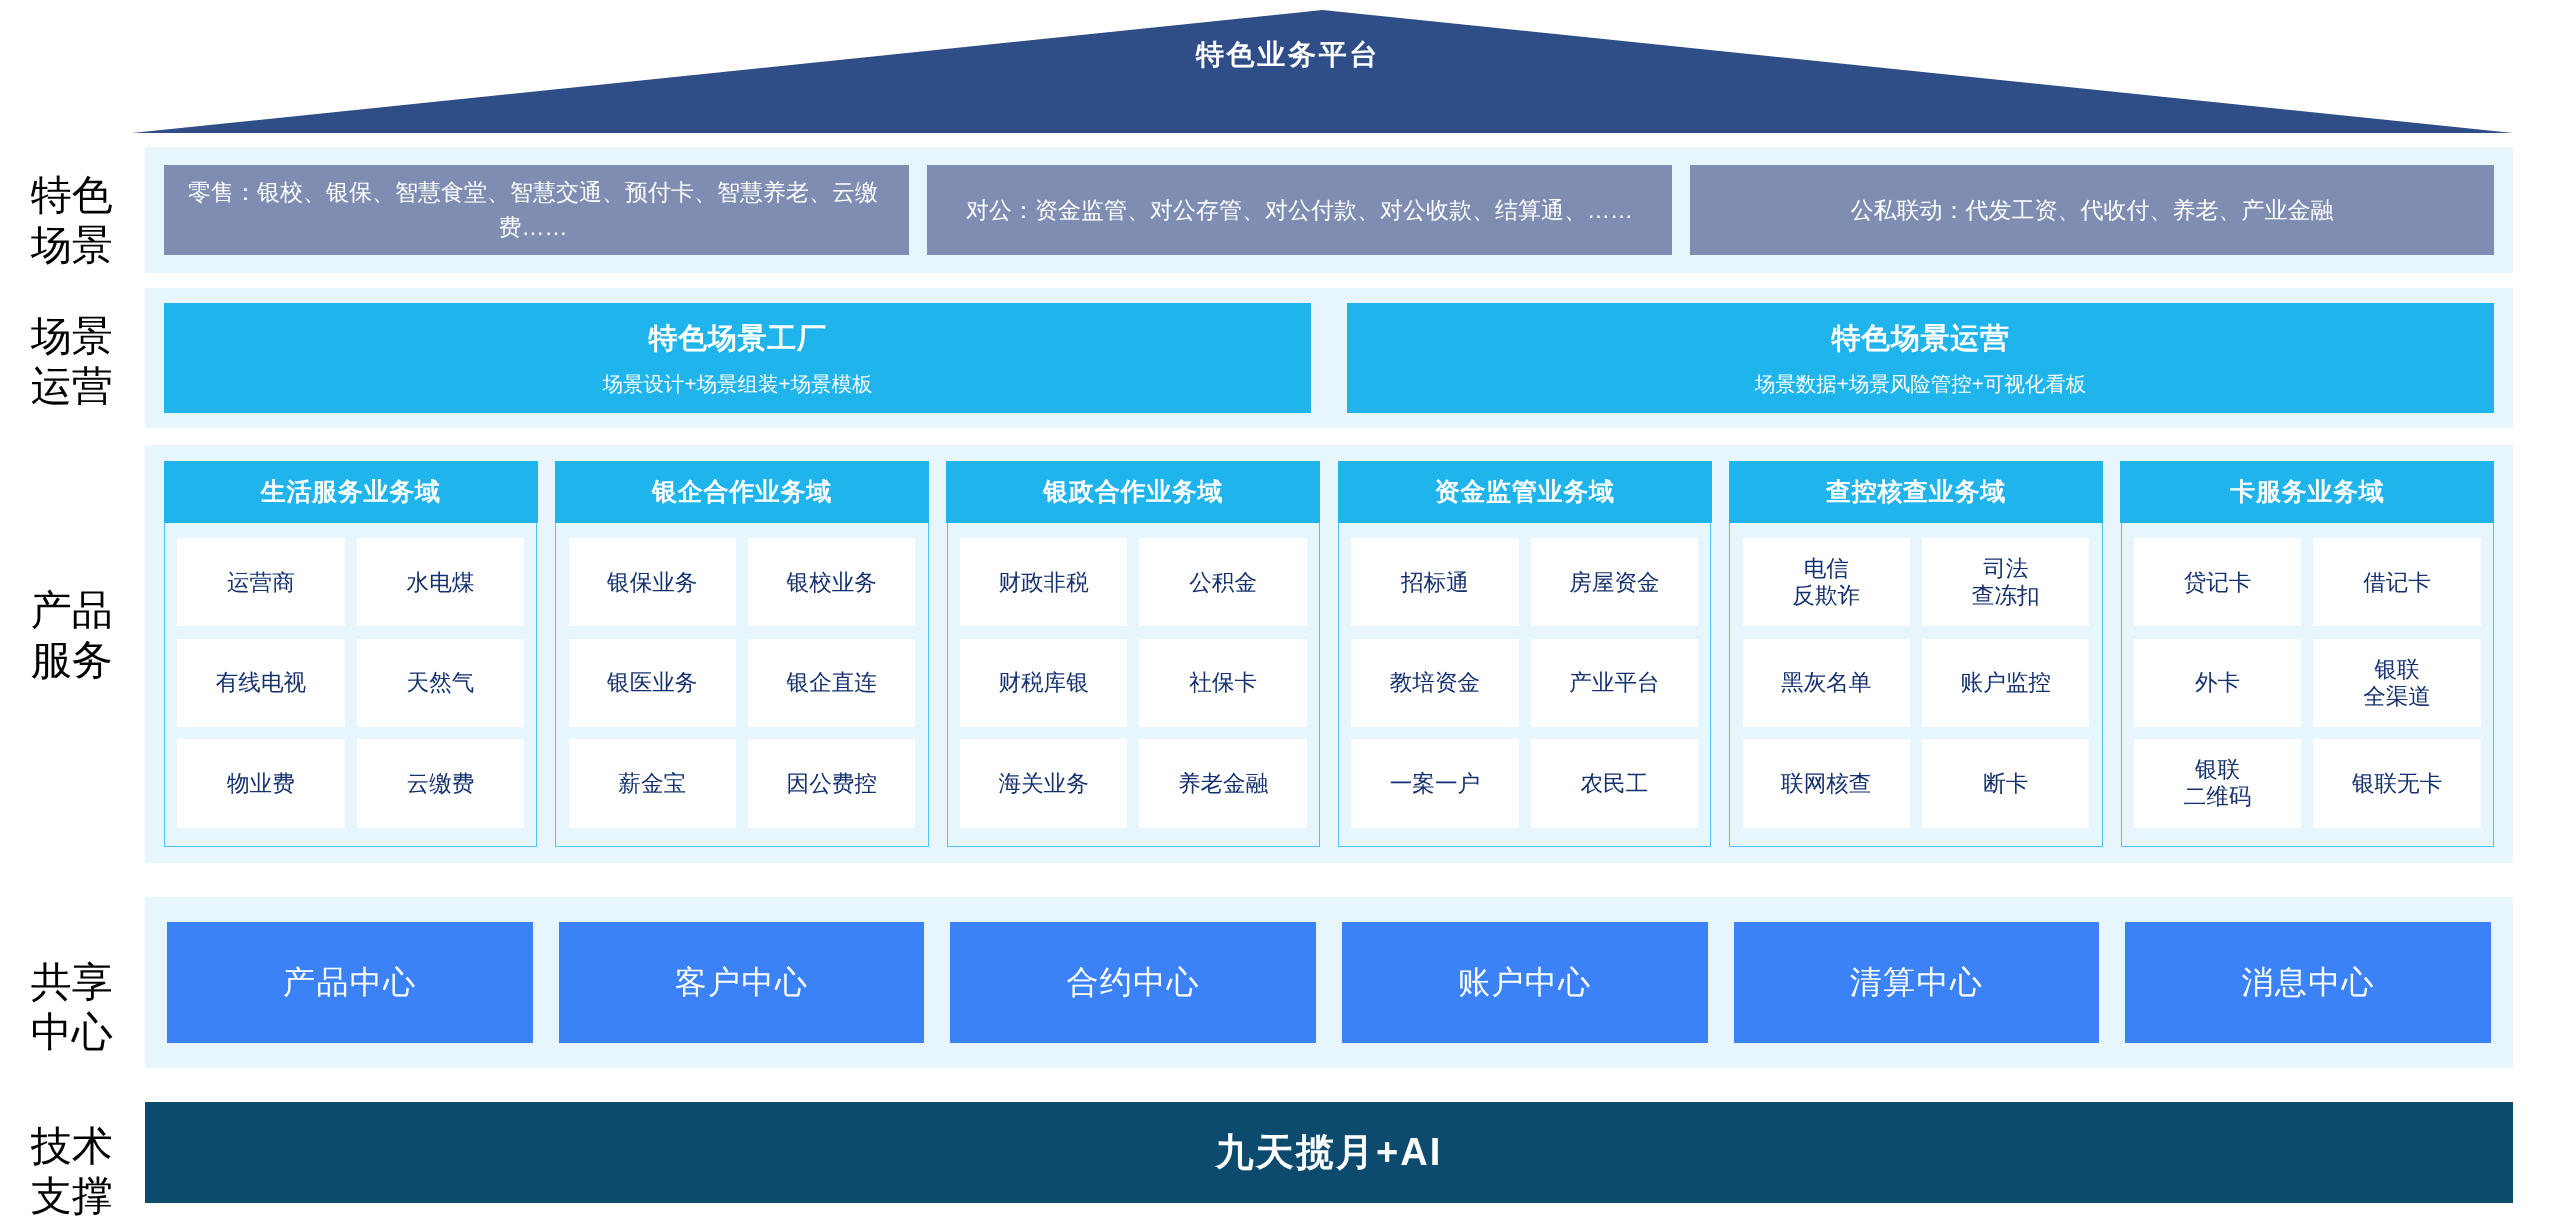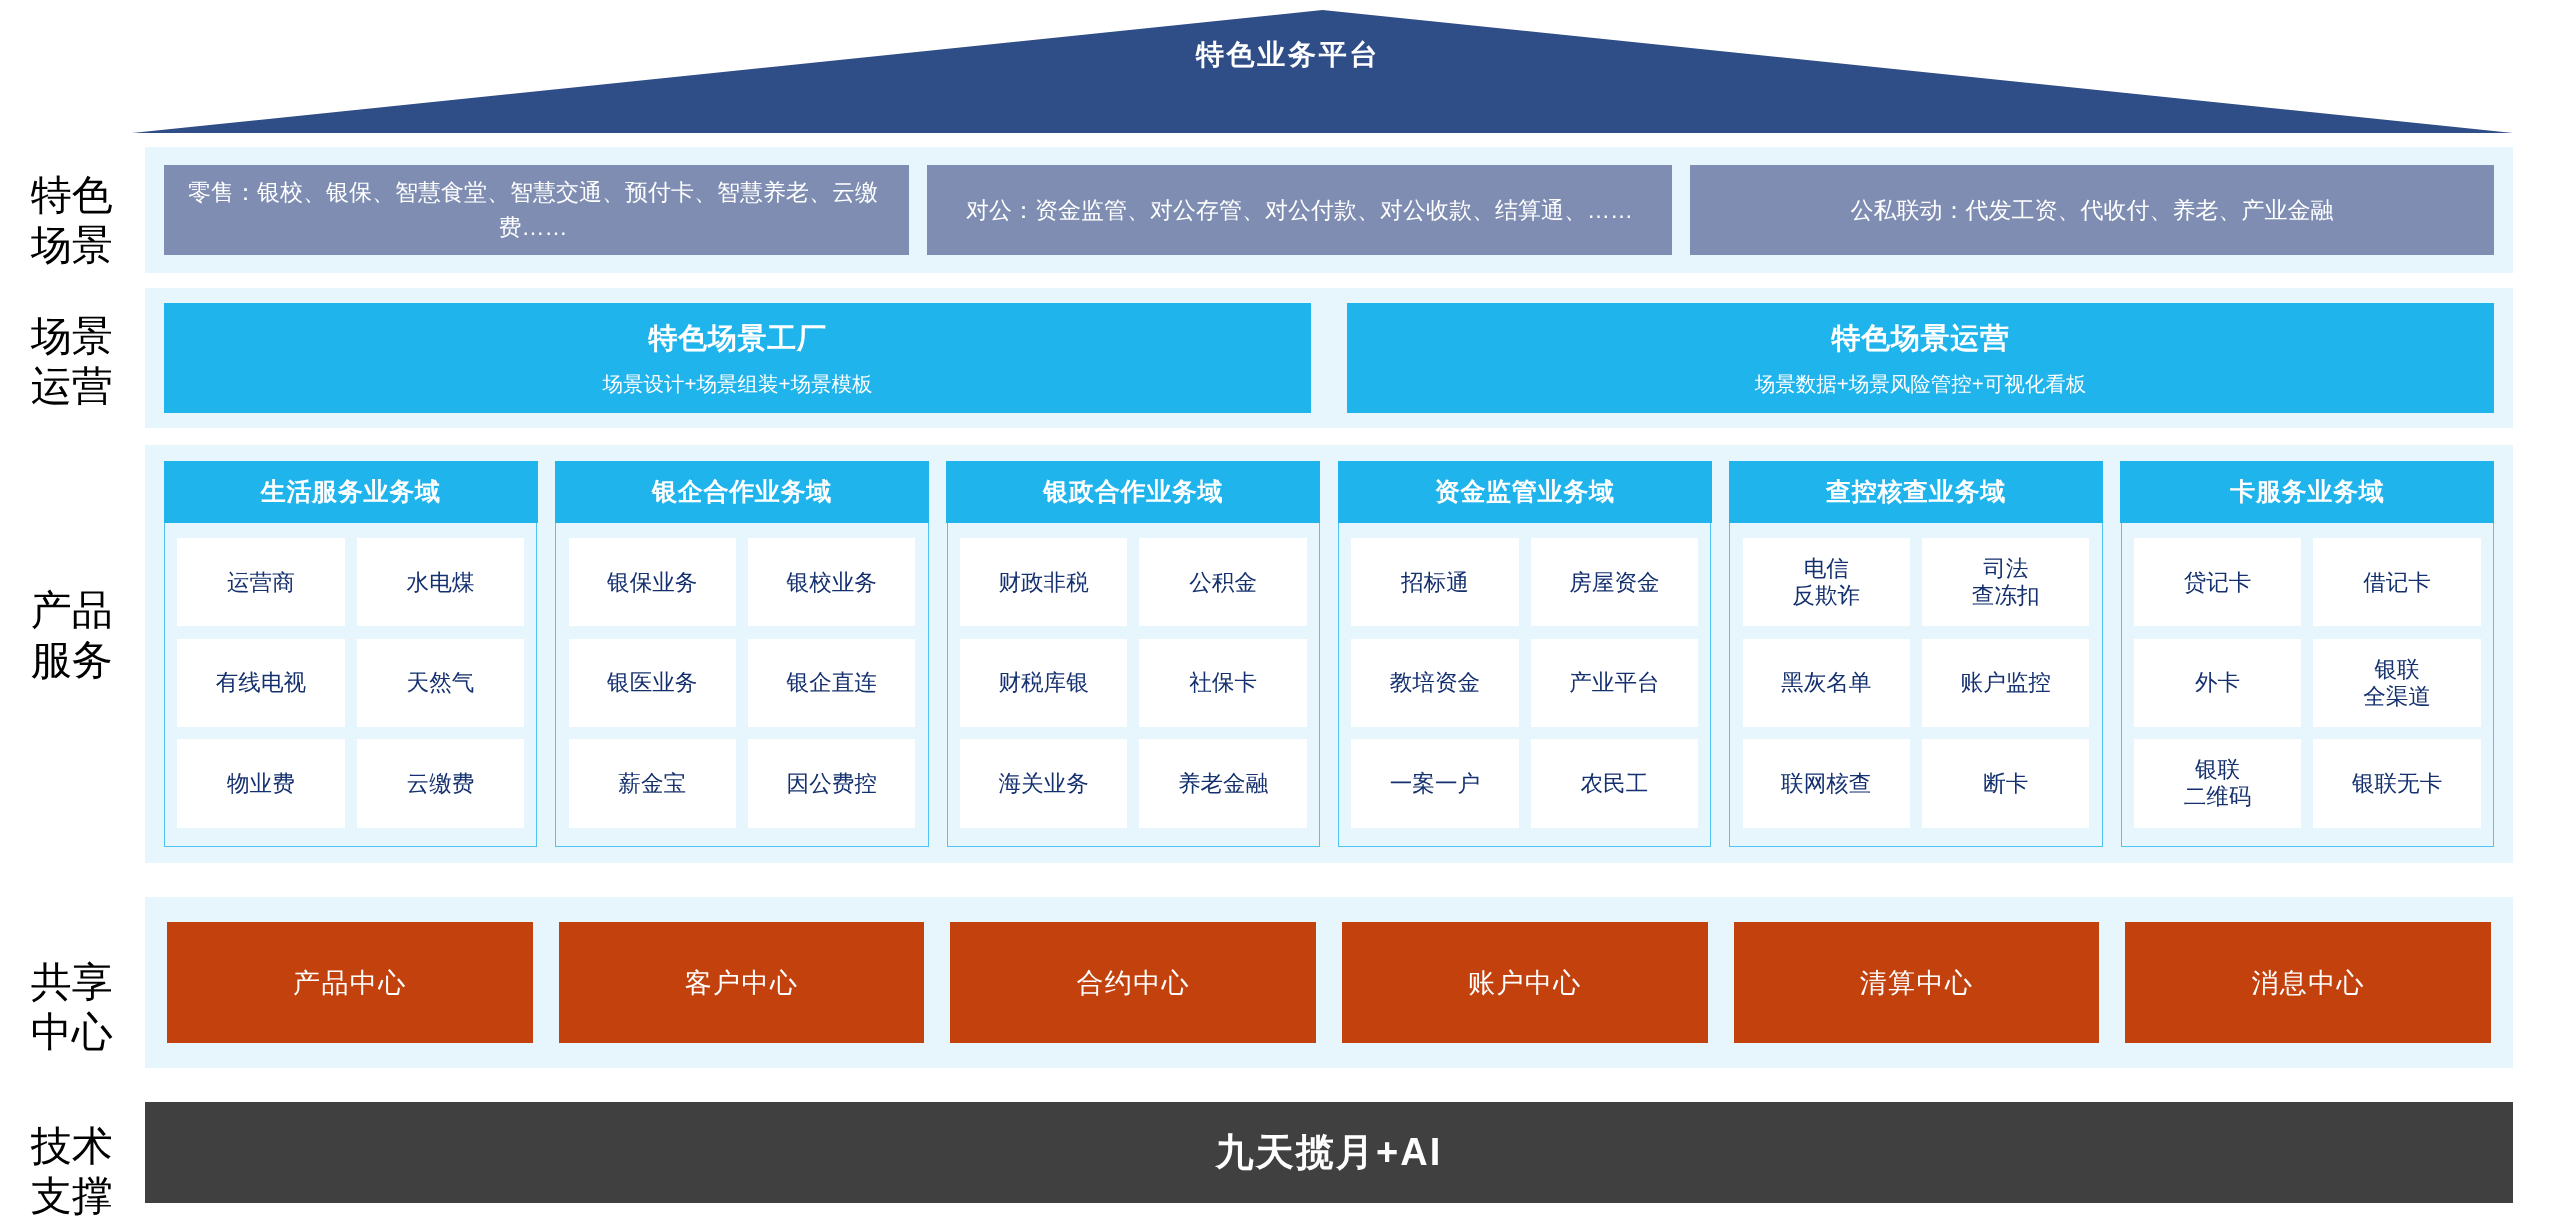--- a/index.html
+++ b/index.html
@@ -76,29 +76,29 @@
   .domain-cell {
     background: #ffffff; color: #14306e;
     display: flex; align-items: center; justify-content: center; text-align: center;
     font-size: 22.6px; line-height: 1.2; font-weight: normal;
     white-space: pre-line;
   }
 
   
   .centers-row { display: flex; gap: 26px; padding: 25px 22px; height: 100%; }
   .center-box {
-    flex: 1 1 0; background: #c2410c; color: #ffffff;
+    flex: 1 1 0; background: #3b82f6; color: #ffffff;
     display: flex; align-items: center; justify-content: center;
-    font-size: 27px; letter-spacing: 1.4px;
+    font-size: 32px; letter-spacing: 1.4px;
   }
 
   
   .tech-bar {
     position: absolute; left: 145px; width: 2368px;
-    background: #404040; color: #ffffff;
+    background: #0c4a6e; color: #ffffff;
     display: flex; align-items: center; justify-content: center;
     font-size: 38px; font-weight: bold; letter-spacing: 2.1px;
   }
 </style>
 </head>
 <body>
 
 <div id="stage">
 
   <div class="roof">

